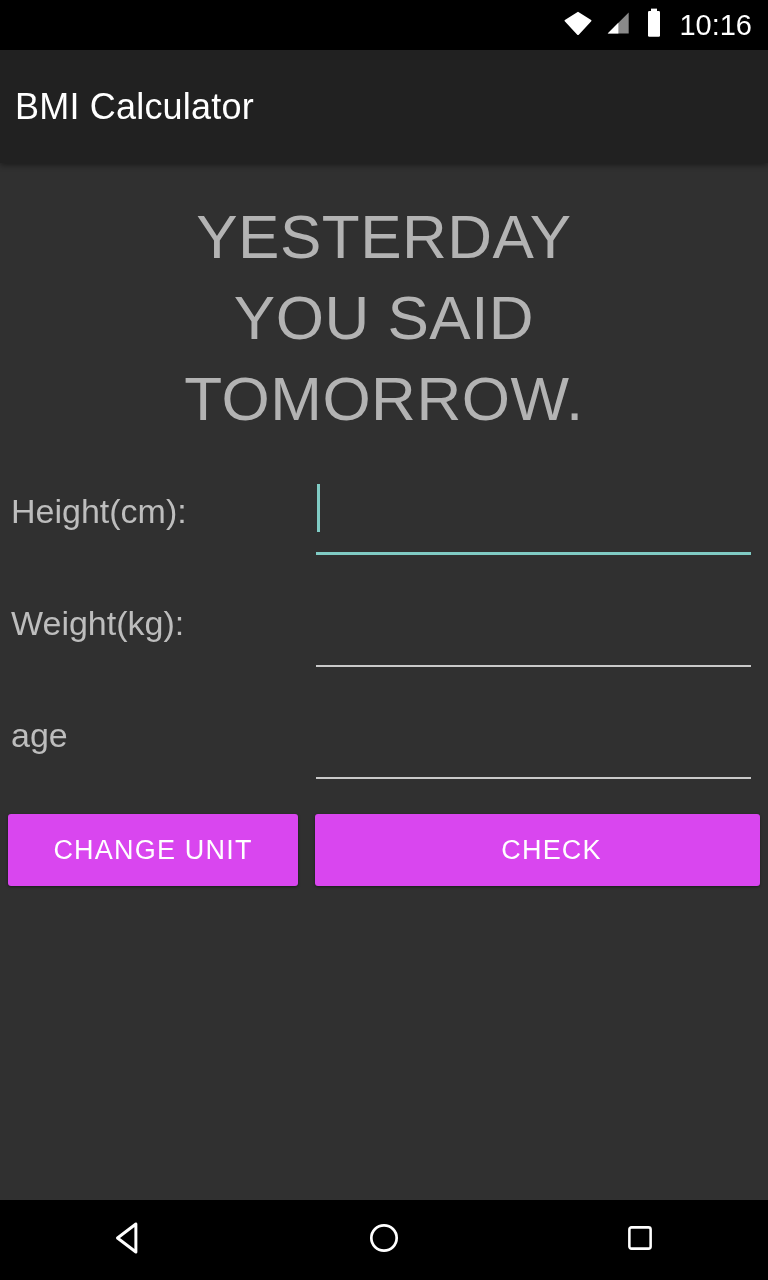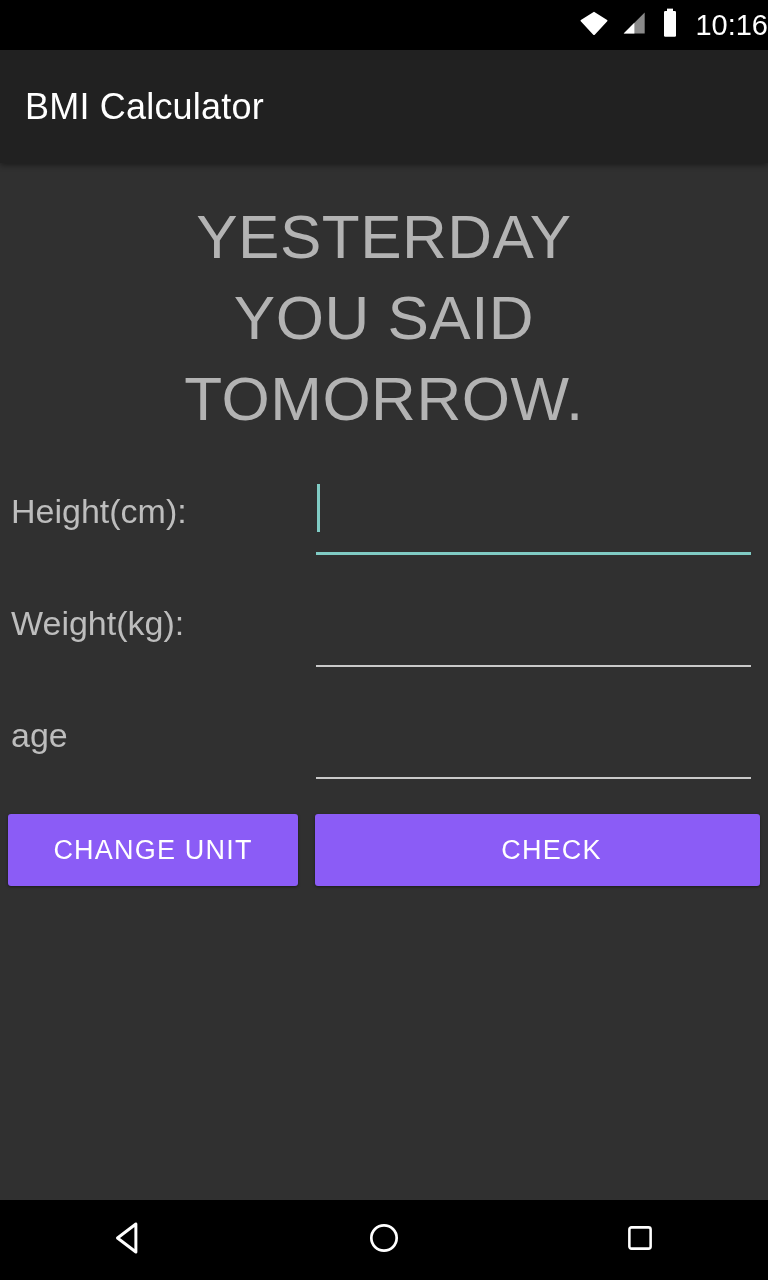--- a/index.html
+++ b/index.html
@@ -27,20 +27,21 @@
   .status-bar {
     position: absolute;
     top: 0;
     left: 0;
     width: 768px;
     height: 50px;
     background: #000000;
     display: flex;
     align-items: center;
     justify-content: flex-end;
+    padding-right: 16px;
     box-sizing: border-box;
   }
   .status-icons {
     display: flex;
     align-items: center;
     gap: 10px;
   }
   .wifi-icon, .signal-icon, .battery-icon {
     display: block;
   }
@@ -63,21 +64,21 @@
     background: #212121;
     display: flex;
     align-items: center;
     box-shadow: 0 2px 6px rgba(0,0,0,0.45);
     z-index: 5;
   }
   .app-bar-title {
     color: #ffffff;
     font-size: 36px;
     font-weight: 400;
-    padding-left: 25px;
+    padding-left: 15px;
     letter-spacing: 0.2px;
   }
 
   
   .content {
     position: absolute;
     top: 163px;
     left: 0;
     width: 768px;
     height: 1037px;
@@ -173,21 +174,21 @@
     position: absolute;
     top: 651px;
     left: 0;
     width: 768px;
     height: 80px;
   }
   .btn {
     position: absolute;
     top: 0;
     height: 72px;
-    background: #8b5cf6;
+    background: #d946ef;
     border: none;
     border-radius: 3px;
     color: #ffffff;
     font-size: 27px;
     font-family: "Liberation Sans", sans-serif;
     font-weight: 500;
     letter-spacing: 1.2px;
     box-shadow: 0 1px 3px rgba(0,0,0,0.45);
     cursor: pointer;
     text-align: center;

